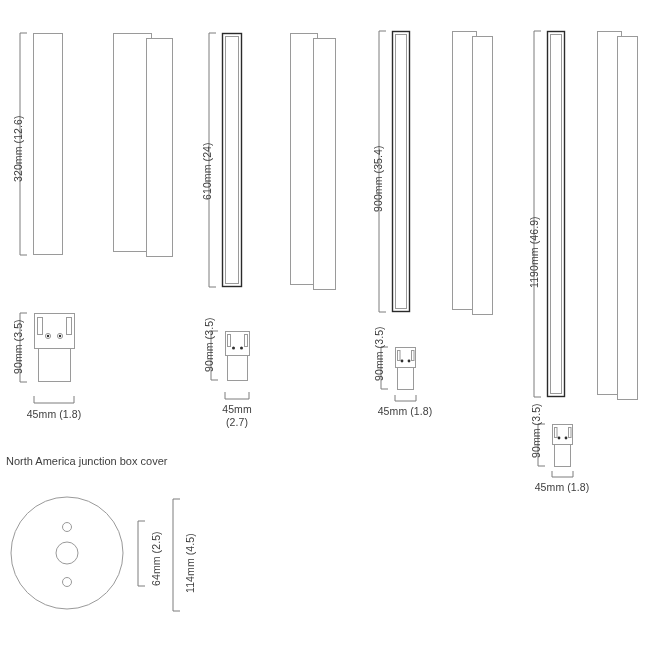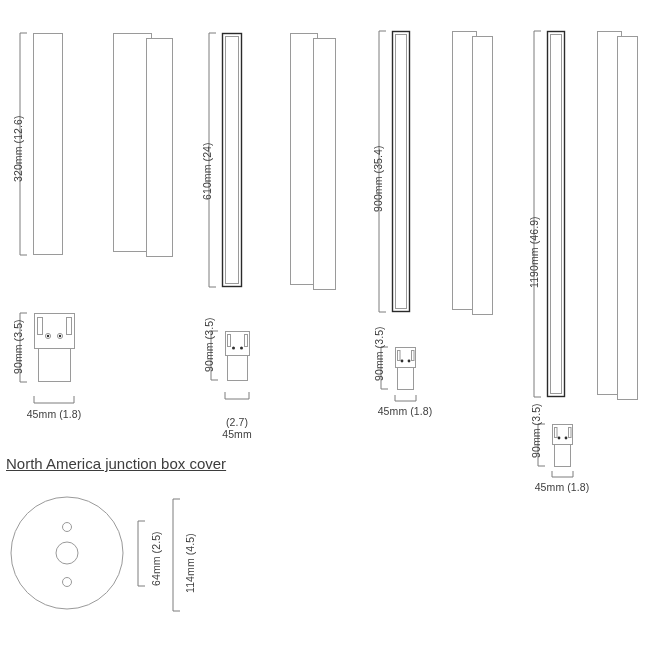--- a/index.html
+++ b/index.html
@@ -17,24 +17,23 @@
     color:#3d3d3d;
     white-space:nowrap;
     line-height:1.25;
   }
   .vlbl{
     transform-origin:0 0;
     transform:rotate(-90deg);
   }
   .title{
     position:absolute;
-    font-size:15px;
+    font-size:11px;
     color:#3d3d3d;
     white-space:nowrap;
-    text-decoration:underline;
   }
   .center{text-align:center;}
   svg{display:block;position:absolute;left:0;top:0;overflow:visible;}
   .ln{stroke:#9a9a9a;stroke-width:1;fill:none;}
   .ln-dark{stroke:#2a2a2a;stroke-width:1.4;fill:none;}
   .dim{stroke:#7d7d7d;stroke-width:1;fill:none;}
   .fillw{fill:#ffffff;}
   .dot{fill:#2f2f2f;}
 </style>
 </head>
@@ -84,21 +83,21 @@
     <rect class="ln fillw" x="227.5" y="334.5" width="3" height="12"></rect>
     <rect class="ln fillw" x="244.5" y="334.5" width="3" height="12"></rect>
     <circle class="dot" cx="233.5" cy="348" r="1.5"></circle>
     <circle class="dot" cx="241.5" cy="348" r="1.5"></circle>
     <rect class="ln fillw" x="227.5" y="355.5" width="20" height="25"></rect>
     <path class="dim" d="M225 392 L225 399 L249 399 L249 392"></path>
   </svg>
 
   <div class="lbl vlbl" style="left:201px;top:200px;">610mm (24)</div>
   <div class="lbl vlbl" style="left:203px;top:372px;">90mm (3.5)</div>
-  <div class="lbl center" style="left:197px;top:403px;width:80px;margin-top:25px;">45mm</div>
+  <div class="lbl center" style="left:197px;top:403px;width:80px;">45mm</div>
   <div class="lbl center" style="left:197px;top:416px;width:80px;">(2.7)</div>
 
   <svg width="650" height="650">
     <path class="dim" d="M386 31 L379 31 L379 312 L386 312"></path>
     <rect class="ln-dark fillw" x="392.5" y="31.5" width="17" height="280"></rect>
     <rect class="ln fillw" x="395.5" y="34.5" width="11" height="274"></rect>
     <rect class="ln fillw" x="452.5" y="31.5" width="24" height="278"></rect>
     <rect class="ln fillw" x="472.5" y="36.5" width="20" height="278"></rect>
   </svg>
 

